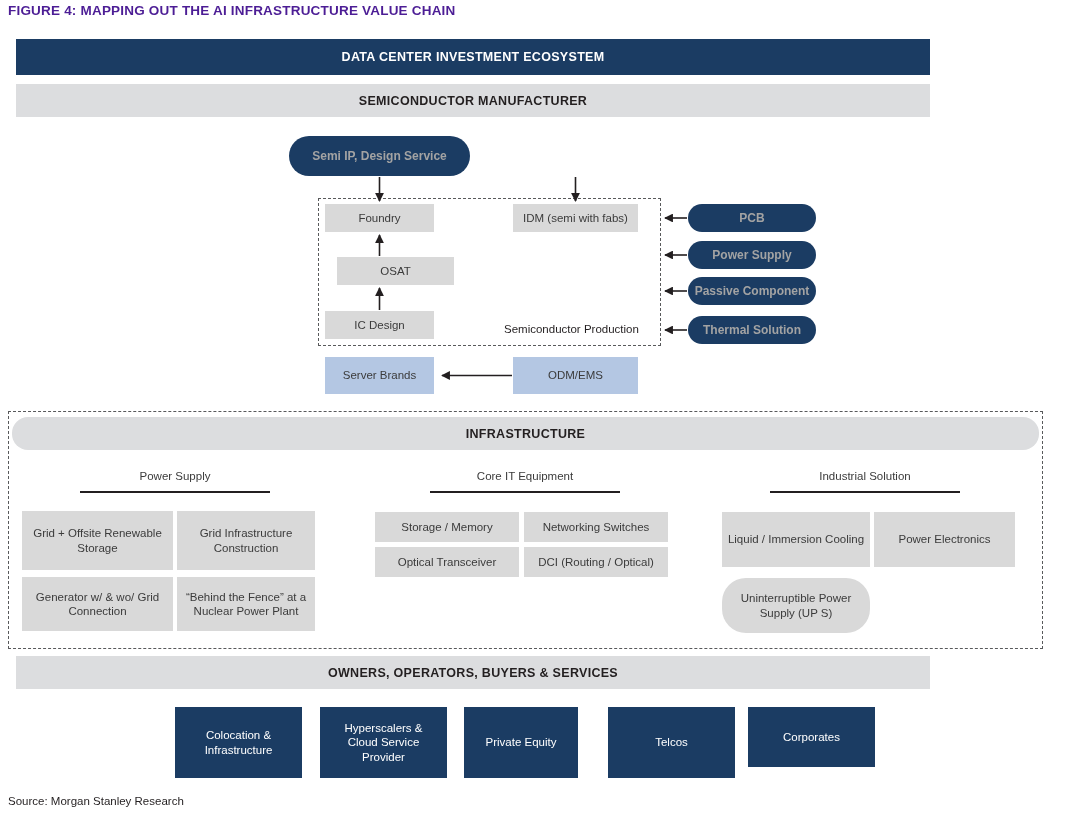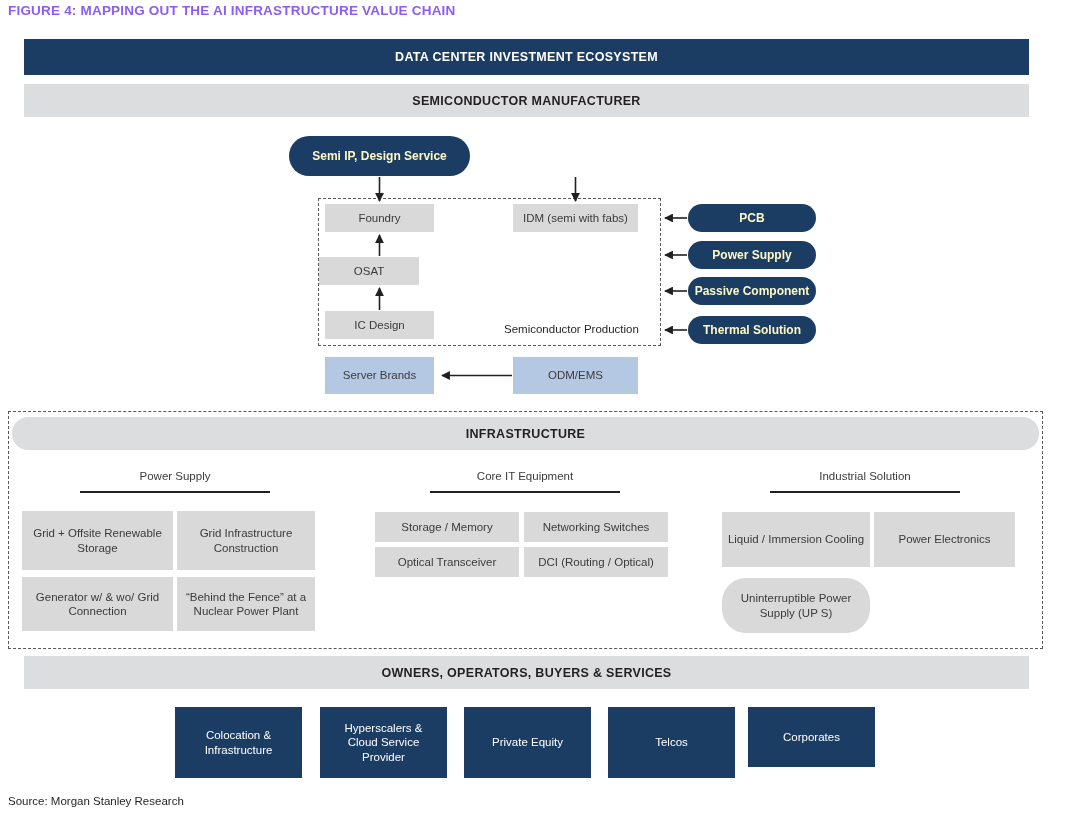--- a/index.html
+++ b/index.html
@@ -10,40 +10,40 @@
     color:#231f20;
     position:relative;
     overflow:hidden;
   }
   .canvas{position:absolute;left:0;top:0;width:1073px;height:817px;}
 
   
   .fig-title{
     position:absolute;left:8px;top:3px;
     font-size:13.5px;font-weight:bold;letter-spacing:.2px;
-    color:#8b5cf6;white-space:nowrap;
+    color:#4c1d95;white-space:nowrap;
   }
 
   
   .band{
-    position:absolute;left:24px;width:1005px;
+    position:absolute;left:16px;width:914px;
     display:flex;align-items:center;justify-content:center;
     font-weight:bold;letter-spacing:.3px;
   }
   .band-dark{background:#1b3c63;color:#ffffff;font-size:12.5px;}
   .band-grey{background:#dcdddf;color:#231f20;font-size:12.5px;}
 
   
   .bx{
     position:absolute;
     display:flex;align-items:center;justify-content:center;
     text-align:center;line-height:1.22;
     box-sizing:border-box;
   }
-  .bx-dark{background:#1b3c63;color:#fef9c3;font-weight:bold;font-size:12px;border-radius:20px;}
+  .bx-dark{background:#1b3c63;color:#a3a3a3;font-weight:bold;font-size:12px;border-radius:20px;}
   .bx-grey{background:#d9d9d9;color:#3b3b3b;font-size:11.5px;}
   .bx-blue{background:#b4c7e3;color:#3b3b3b;font-size:11.5px;}
   .bx-dark-plain{background:#1b3c63;color:#fff;font-size:11.5px;font-weight:normal;}
 
   
   .dashed{
     position:absolute;border:1.4px dashed #58595b;box-sizing:border-box;
     background:transparent;
   }
   .semi-prod-label{
@@ -81,21 +81,21 @@
 
   <div class="bx bx-dark" style="left:289px;top:136px;width:181px;height:40px;">Semi IP, Design Service</div>
 
 
   <div class="dashed" style="left:318px;top:198px;width:343px;height:148px;"></div>
 
   <div class="semi-prod-label" style="left:504px;top:323px;">Semiconductor Production</div>
 
   <div class="bx bx-grey" style="left:325px;top:204px;width:109px;height:28px;">Foundry</div>
 
-  <div class="bx bx-grey" style="left:319px;top:257px;width:100px;height:28px;">OSAT</div>
+  <div class="bx bx-grey" style="left:337px;top:257px;width:117px;height:28px;">OSAT</div>
 
   <div class="bx bx-grey" style="left:325px;top:311px;width:109px;height:28px;">IC Design</div>
 
   <div class="bx bx-grey" style="left:513px;top:204px;width:125px;height:28px;">IDM (semi with fabs)</div>
 
   <div class="bx bx-dark" style="left:688px;top:204px;width:128px;height:28px;">PCB</div>
 
   <div class="bx bx-dark" style="left:688px;top:241px;width:128px;height:28px;">Power Supply</div>
 
   <div class="bx bx-dark" style="left:688px;top:277px;width:128px;height:28px;">Passive Component</div>
@@ -130,21 +130,21 @@
   <div class="grp-rule" style="left:770px;top:491px;width:190px;"></div>
 
   <div class="bx bx-grey" style="left:722px;top:512px;width:148px;height:55px;">Liquid / Immersion Cooling</div>
   <div class="bx bx-grey" style="left:874px;top:512px;width:141px;height:55px;">Power Electronics</div>
   <div class="bx bx-grey" style="left:722px;top:578px;width:148px;height:55px;border-radius:24px;">Uninterruptible Power Supply (UP S)</div>
 
   <div class="band band-grey" style="top:656px;height:33px;">OWNERS, OPERATORS, BUYERS &amp; SERVICES</div>
 
   <div class="bx bx-dark-plain" style="left:168px;top:707px;width:127px;height:71px;padding:0 8px;margin-left:7px;">Colocation &amp; Infrastructure</div>
   <div class="bx bx-dark-plain" style="left:320px;top:707px;width:127px;height:71px;padding:0 22px;">Hyperscalers &amp; Cloud Service Provider</div>
-  <div class="bx bx-dark-plain" style="left:464px;top:707px;width:127px;height:71px;padding:0 8px;">Private Equity</div>
+  <div class="bx bx-dark-plain" style="left:464px;top:707px;width:114px;height:71px;padding:0 8px;">Private Equity</div>
   <div class="bx bx-dark-plain" style="left:608px;top:707px;width:127px;height:71px;padding:0 8px;">Telcos</div>
   <div class="bx bx-dark-plain" style="left:748px;top:707px;width:127px;height:60px;padding:0 8px;">Corporates</div>
 
   <div class="source">Source: Morgan Stanley Research</div>
 
   <svg class="arrows" viewBox="0 0 1073 817" xmlns="http://www.w3.org/2000/svg">
     <defs>
       <marker id="ah" viewBox="0 0 10 10" refX="9" refY="5" markerWidth="5.5" markerHeight="5.5" orient="auto-start-reverse">
         <path d="M 0 0 L 10 5 L 0 10 z" fill="#231f20"></path>
       </marker>

